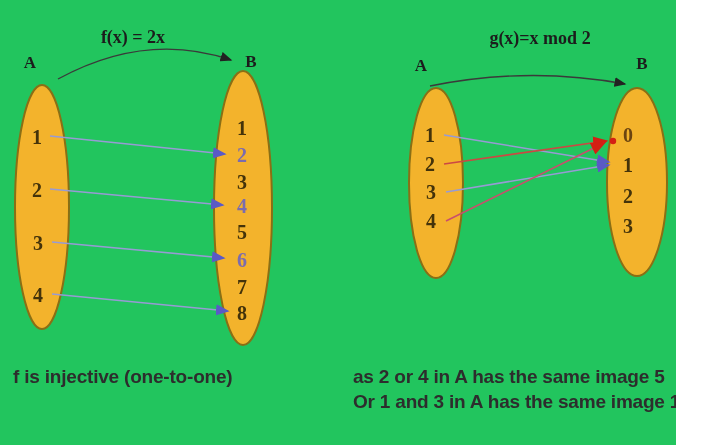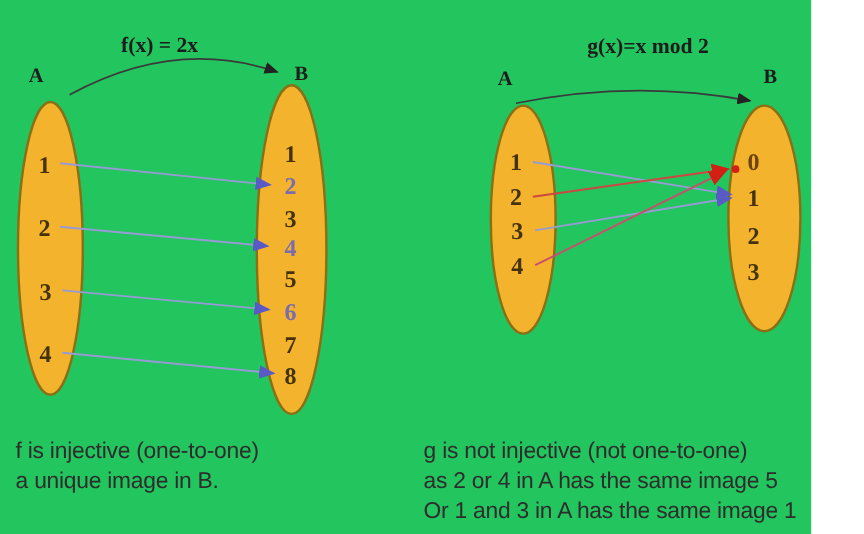--- a/index.html
+++ b/index.html
@@ -42,21 +42,21 @@
   .elem-purple { fill: #7b6cae; }
   .elem-zero  { fill: #6b4410; }
   .map-blue { stroke: #979bd4; stroke-width: 1.6; fill: none; }
   .map-red-a { stroke: #cc4843; stroke-width: 1.6; fill: none; }
   .map-red-b { stroke: #c94f6d; stroke-width: 1.6; fill: none; }
   .arc { stroke: #3a3a3a; stroke-width: 1.4; fill: none; }
   .caption {
     position: absolute;
     font-size: 19px;
     line-height: 25px;
-    font-weight: 400;
+    font-weight: 700;
     color: #2d2d2d;
     letter-spacing: -0.2px;
     white-space: nowrap;
   }
   .caption-left  { left: 13px;  top: 364px; }
   .caption-right { left: 353px; top: 364px; }
 </style>
 </head>
 <body>
 
@@ -130,22 +130,20 @@
 
       <text class="elem elem-zero" x="628" y="142">0</text>
       <text class="elem" x="628" y="172">1</text>
       <text class="elem" x="628" y="203">2</text>
       <text class="elem" x="628" y="233">3</text>
     </g>
   </svg>
 
   <div class="caption caption-left">
     <div>f is injective (one-to-one)</div>
-    <div>a unique image in B.</div>
   </div>
 
   <div class="caption caption-right">
-    <div>g is not injective (not one-to-one)</div>
     <div>as 2 or 4 in A has the same image 5</div>
     <div>Or 1 and 3 in A has the same image 1</div>
   </div>
 
 </div>
 
 </body></html>

